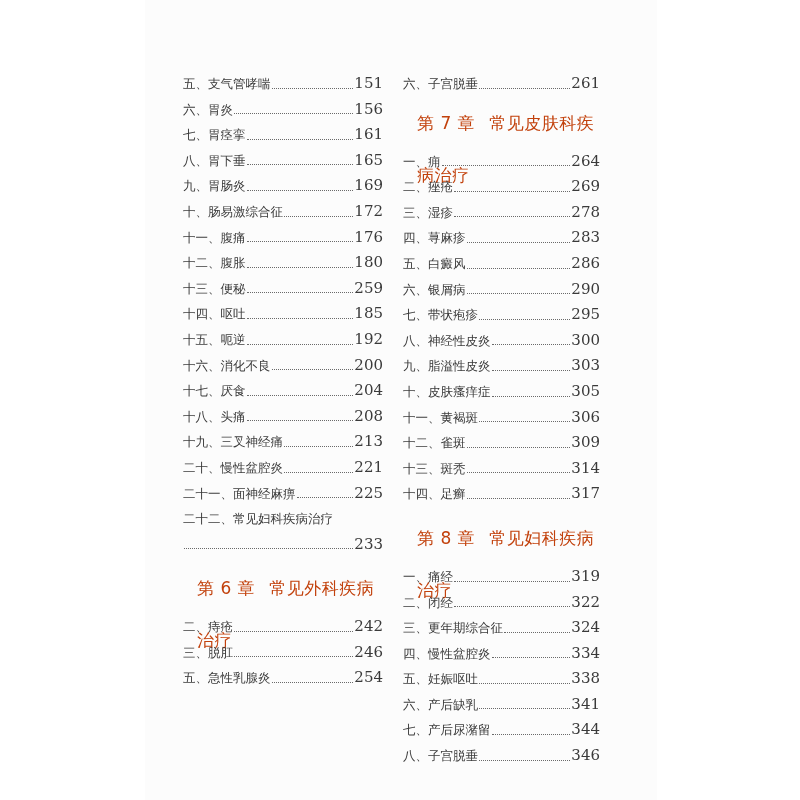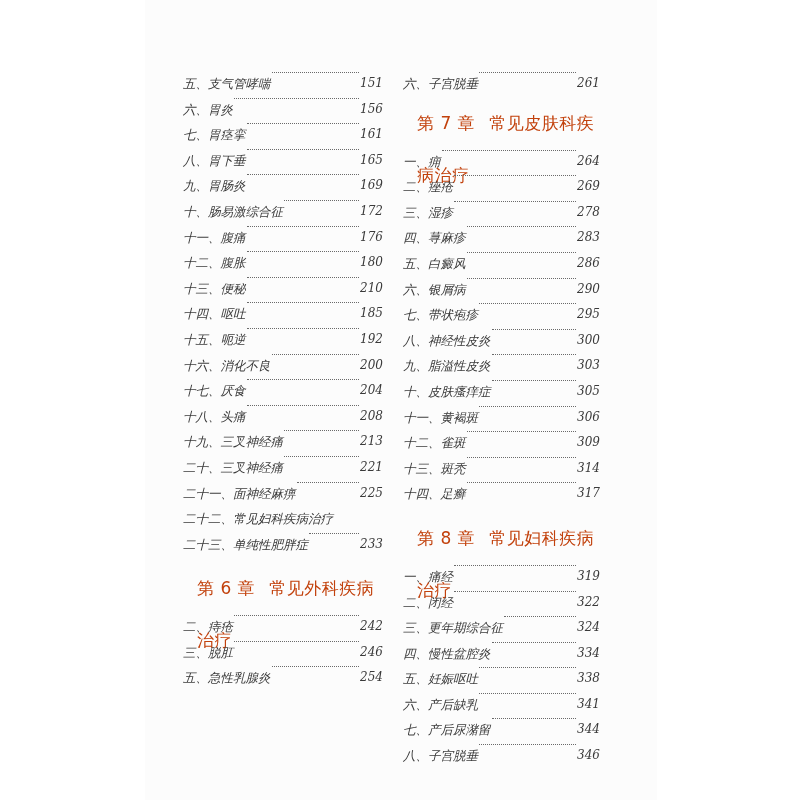--- a/index.html
+++ b/index.html
@@ -10,30 +10,30 @@
       color: #3a3a3a;
     }
     .page {
       position: absolute; left: 145px; top: 0; width: 512px; height: 800px;
       background: #fcfcfc;
     }
     .col { position: absolute; top: 71px; }
     .col-left { left: 183px; width: 200px; }
     .col-right { left: 403px; width: 197px; }
     .row {
-      display: flex; align-items: flex-start;
+      display: flex; align-items: flex-end;
       height: 25.6px; line-height: 25.6px;
-      font-size: 12.5px; white-space: nowrap; font-style: italic;
+      font-size: 12.5px; white-space: nowrap;
     }
     .row .title { flex: 0 0 auto; }
     .row .dots {
       flex: 1 1 auto; height: 1px; margin: 0 1px 8px 1px;
       border-bottom: 1.5px dotted #6a6a6a;
     }
-    .row .page-num { flex: 0 0 auto; font-size: 12px; }
+    .row .page-num { flex: 0 0 auto; font-size: 15px; }
     .row.cont { padding-left: 52px; }
     .chapter {
       height: 52px; line-height: 52px; font-size: 17px;
       color: #c2410c; font-family: "DejaVu Sans", "Liberation Sans", sans-serif;
       padding-left: 14px; letter-spacing: 0.5px;
     }
     .chapter .ch-num { margin-right: 14px; }
     .spacer { height: 5px; }
   </style>
 </head>
@@ -79,21 +79,21 @@
         <span class="page-num">176</span>
       </div>
       <div class="row">
         <span class="title">十二、腹胀</span>
         <span class="dots"></span>
         <span class="page-num">180</span>
       </div>
       <div class="row">
         <span class="title">十三、便秘</span>
         <span class="dots"></span>
-        <span class="page-num">210</span>
+        <span class="page-num">259</span>
       </div>
       <div class="row">
         <span class="title">十四、呕吐</span>
         <span class="dots"></span>
         <span class="page-num">185</span>
       </div>
       <div class="row">
         <span class="title">十五、呃逆</span>
         <span class="dots"></span>
         <span class="page-num">192</span>
@@ -112,36 +112,35 @@
         <span class="title">十八、头痛</span>
         <span class="dots"></span>
         <span class="page-num">208</span>
       </div>
       <div class="row">
         <span class="title">十九、三叉神经痛</span>
         <span class="dots"></span>
         <span class="page-num">213</span>
       </div>
       <div class="row">
-        <span class="title">二十、三叉神经痛</span>
+        <span class="title">二十、慢性盆腔炎</span>
         <span class="dots"></span>
         <span class="page-num">221</span>
       </div>
       <div class="row">
         <span class="title">二十一、面神经麻痹</span>
         <span class="dots"></span>
         <span class="page-num">225</span>
       </div>
     </div>
   <div class="row nodots">
     <span class="title">二十二、常见妇科疾病治疗</span>
 
   </div>
   <div class="row">
-    <span class="title">二十三、单纯性肥胖症</span>
     <span class="dots"></span>
     <span class="page-num">233</span>
   </div>
   <div class="spacer"></div>
   <div class="chapter">
     <span class="ch-num">第 6 章</span><span>常见外科疾病治疗</span>
   </div>
   <div id="left-b">
       <div class="row">
         <span class="title">二、痔疮</span>

